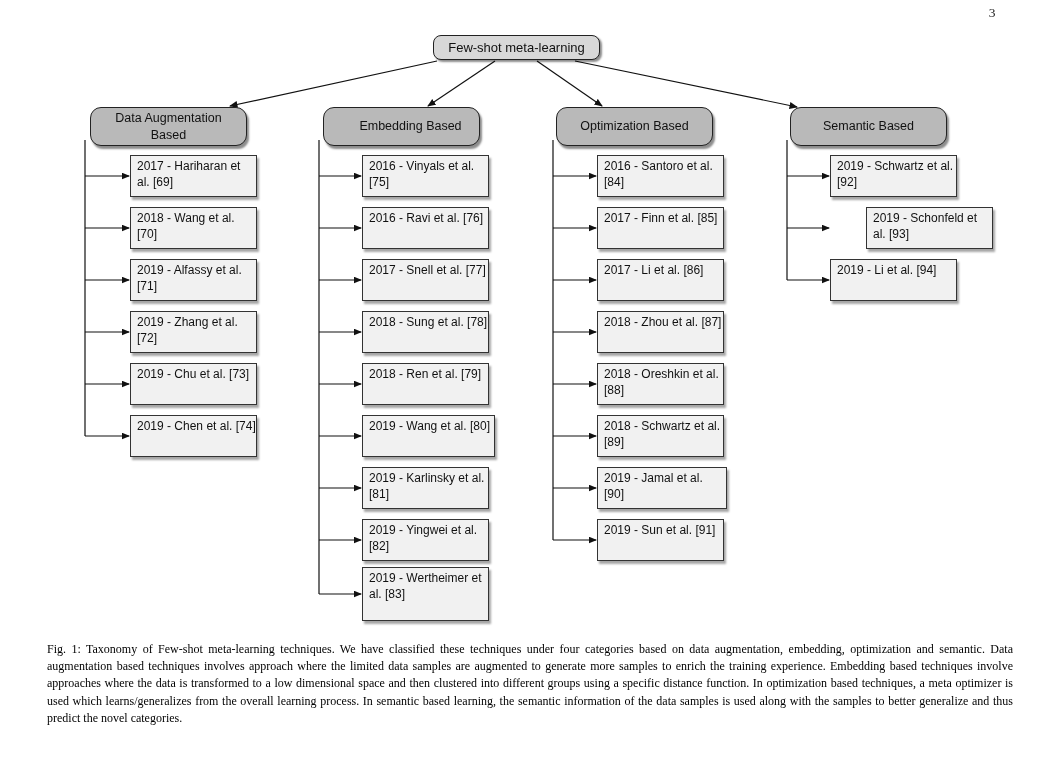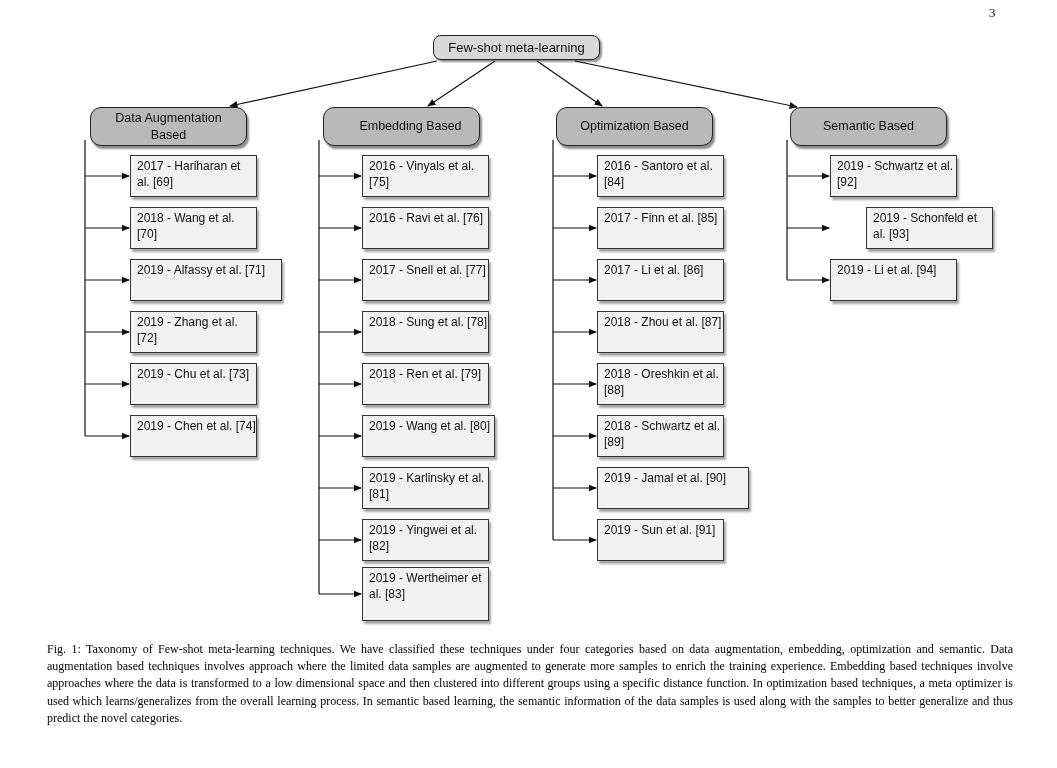--- a/index.html
+++ b/index.html
@@ -119,42 +119,42 @@
   </svg>
 
   <div class="root-node">
     <span>Few-shot meta-learning</span>
   </div>
 
   <div id="nodes">
       <div class="category-node" style="left: 90px; top: 107px;">Data Augmentation Based</div>
       <div class="leaf-node" style="left: 130px; top: 155px; width: 127px; height: 42px;">2017 - Hariharan et al. [69]</div>
       <div class="leaf-node" style="left: 130px; top: 207px; width: 127px; height: 42px;">2018 - Wang et al. [70]</div>
-      <div class="leaf-node" style="left: 130px; top: 259px; width: 152px; height: 42px;">2019 - Alfassy et al. [71]</div>
+      <div class="leaf-node" style="left: 130px; top: 259px; width: 127px; height: 42px;">2019 - Alfassy et al. [71]</div>
       <div class="leaf-node" style="left: 130px; top: 311px; width: 127px; height: 42px;">2019 - Zhang et al. [72]</div>
       <div class="leaf-node" style="left: 130px; top: 363px; width: 127px; height: 42px;">2019 - Chu et al. [73]</div>
       <div class="leaf-node" style="left: 130px; top: 415px; width: 127px; height: 42px;">2019 - Chen et al. [74]</div>
       <div class="category-node" style="left: 323px; top: 107px; padding-left: 32px;">Embedding Based</div>
       <div class="leaf-node" style="left: 362px; top: 155px; width: 127px; height: 42px;">2016 - Vinyals et al. [75]</div>
       <div class="leaf-node" style="left: 362px; top: 207px; width: 127px; height: 42px;">2016 - Ravi et al. [76]</div>
       <div class="leaf-node" style="left: 362px; top: 259px; width: 127px; height: 42px;">2017 - Snell et al. [77]</div>
       <div class="leaf-node" style="left: 362px; top: 311px; width: 127px; height: 42px;">2018 - Sung et al. [78]</div>
       <div class="leaf-node" style="left: 362px; top: 363px; width: 127px; height: 42px;">2018 - Ren et al. [79]</div>
       <div class="leaf-node" style="left: 362px; top: 415px; width: 133px; height: 42px;">2019 - Wang et al. [80]</div>
       <div class="leaf-node" style="left: 362px; top: 467px; width: 127px; height: 42px;">2019 - Karlinsky et al. [81]</div>
       <div class="leaf-node" style="left: 362px; top: 519px; width: 127px; height: 42px;">2019 - Yingwei et al. [82]</div>
       <div class="leaf-node" style="left: 362px; top: 567px; width: 127px; height: 54px;">2019 - Wertheimer et al. [83]</div>
       <div class="category-node" style="left: 556px; top: 107px;">Optimization Based</div>
       <div class="leaf-node" style="left: 597px; top: 155px; width: 127px; height: 42px;">2016 - Santoro et al. [84]</div>
       <div class="leaf-node" style="left: 597px; top: 207px; width: 127px; height: 42px;">2017 - Finn et al. [85]</div>
       <div class="leaf-node" style="left: 597px; top: 259px; width: 127px; height: 42px;">2017 - Li et al. [86]</div>
       <div class="leaf-node" style="left: 597px; top: 311px; width: 127px; height: 42px;">2018 - Zhou et al. [87]</div>
       <div class="leaf-node" style="left: 597px; top: 363px; width: 127px; height: 42px;">2018 - Oreshkin et al. [88]</div>
       <div class="leaf-node" style="left: 597px; top: 415px; width: 127px; height: 42px;">2018 - Schwartz et al. [89]</div>
-      <div class="leaf-node" style="left: 597px; top: 467px; width: 152px; height: 42px;">2019 - Jamal et al. [90]</div>
+      <div class="leaf-node" style="left: 597px; top: 467px; width: 130px; height: 42px;">2019 - Jamal et al. [90]</div>
       <div class="leaf-node" style="left: 597px; top: 519px; width: 127px; height: 42px;">2019 - Sun et al. [91]</div>
       <div class="category-node" style="left: 790px; top: 107px;">Semantic Based</div>
       <div class="leaf-node" style="left: 830px; top: 155px; width: 127px; height: 42px;">2019 - Schwartz et al. [92]</div>
       <div class="leaf-node" style="left: 830px; top: 207px; width: 127px; height: 42px; margin-left: 36px;">2019 - Schonfeld et al. [93]</div>
       <div class="leaf-node" style="left: 830px; top: 259px; width: 127px; height: 42px;">2019 - Li et al. [94]</div>
     </div>
 
   <div class="figure-caption">Fig. 1: Taxonomy of Few-shot meta-learning techniques. We have classified these techniques under four categories based on data augmentation, embedding, optimization and semantic. Data augmentation based techniques involves approach where the limited data samples are augmented to generate more samples to enrich the training experience. Embedding based techniques involve approaches where the data is transformed to a low dimensional space and then clustered into different groups using a specific distance function. In optimization based techniques, a meta optimizer is used which learns/generalizes from the overall learning process. In semantic based learning, the semantic information of the data samples is used along with the samples to better generalize and thus predict the novel categories.</div>
 
 </div>

